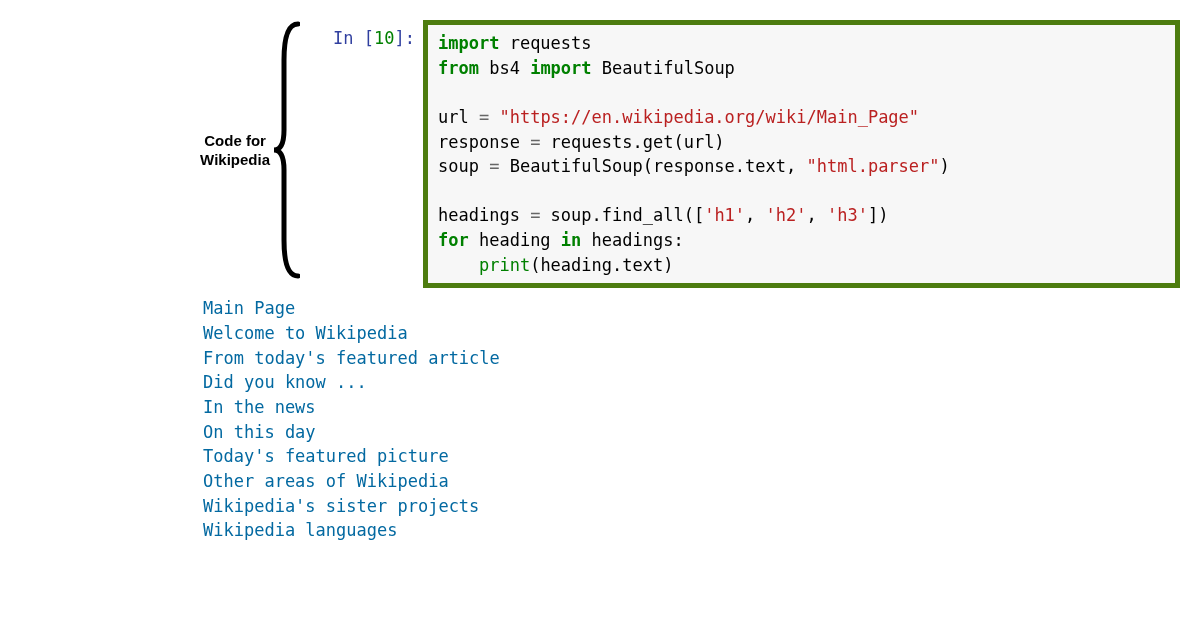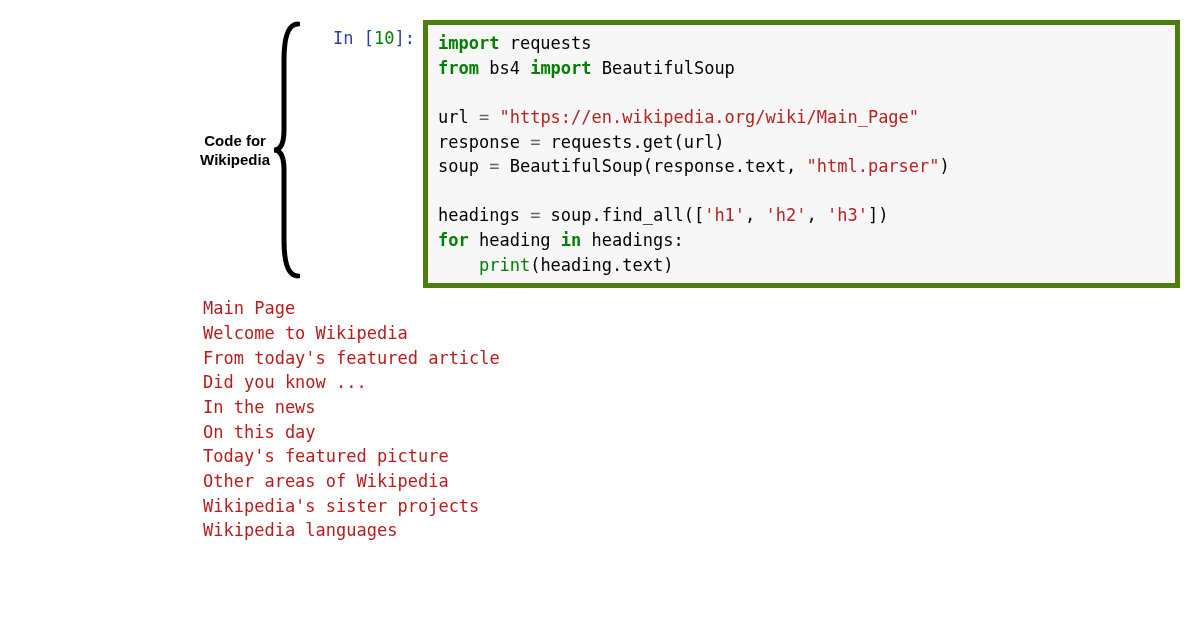--- a/index.html
+++ b/index.html
@@ -61,21 +61,21 @@
     flex: 1;
     color: #000;
   }
   .output-cell {
     padding: 6px 10px;
     font-family: "Consolas", "Monaco", monospace;
     font-size: 17px;
     line-height: 1.45;
     white-space: pre;
     flex: 1;
-    color: #b91c1c;
+    color: #0369a1;
   }
   .kw-green { color: #008000; font-weight: bold; }
   .str { color: #BA2121; }
   .op { color: #666666; }
   .num { color: #008000; margin-top: 17px; }
   .builtin { color: #008000; }
   .output-row {
     display: flex;
     align-items: center;
     margin-top: 2px;

